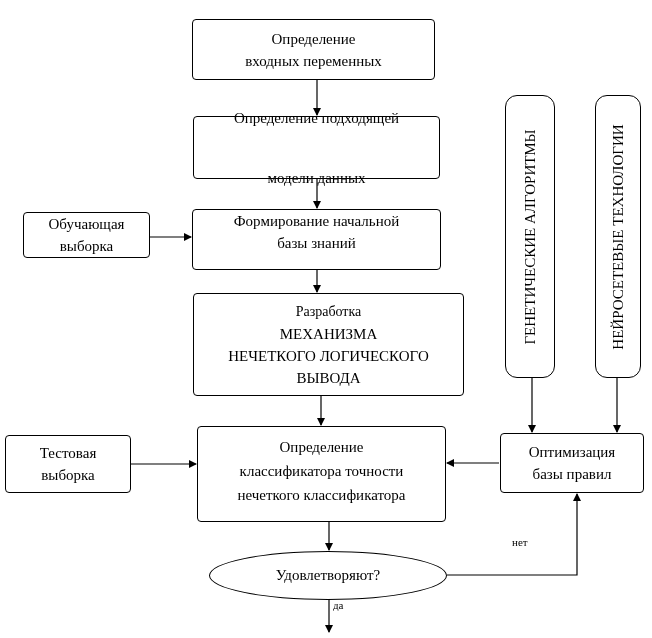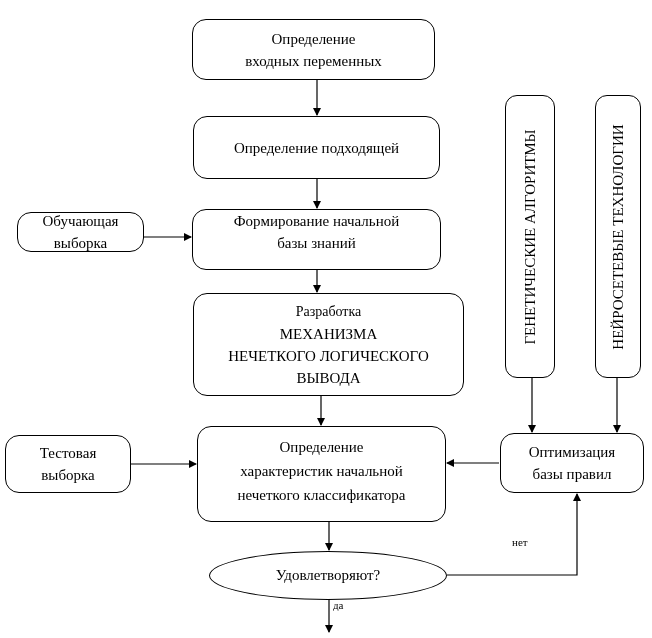--- a/index.html
+++ b/index.html
@@ -1,19 +1,19 @@
 <!DOCTYPE html>
 <html><head>
 <meta charset="utf-8">
 <style>
   html, body { margin:0; padding:0; background:#fff; }
   body { width:652px; height:638px; position:relative; overflow:hidden;
          font-family:"Liberation Serif", serif; color:#000; }
   .box { position:absolute; box-sizing:border-box; border:1px solid #000;
-         border-radius:14px; background:#fff; display:flex; flex-direction:column;
+         border-radius:4px; background:#fff; display:flex; flex-direction:column;
          align-items:center; justify-content:center; text-align:center;
          font-size:15px; line-height:22px; }
   .box span { display:block; white-space:nowrap; }
   .vbox { position:absolute; box-sizing:border-box; border:1px solid #000;
           border-radius:12px; background:#fff; }
   .vtext { position:absolute; left:50%; top:50%; white-space:nowrap;
            transform:translate(-50%,-50%) rotate(-90deg); font-size:15px; }
   .ellipse { position:absolute; box-sizing:border-box; border:1px solid #000;
              border-radius:50%; background:#fff; display:flex;
              align-items:center; justify-content:center; font-size:15px; }
@@ -45,41 +45,42 @@
   </g>
 </svg>
 
 <div class="box" style="left:192px;top:19px;width:243px;height:61px;">
   <span>Определение</span>
   <span>входных переменных</span>
 </div>
 
 <div class="box" style="left:193px;top:116px;width:247px;height:63px;gap:38px;">
   <span>Определение подходящей</span>
+  <span>модели данных</span>
 </div>
 
 <div class="box" style="left:192px;top:209px;width:249px;height:61px;justify-content:flex-start;">
   <span>Формирование начальной</span>
   <span>базы знаний</span>
 </div>
 
 <div class="box" style="left:193px;top:293px;width:271px;height:103px;">
   <span style="font-size:14px;">Разработка</span>
   <span>МЕХАНИЗМА</span>
   <span>НЕЧЕТКОГО ЛОГИЧЕСКОГО</span>
   <span>ВЫВОДА</span>
 </div>
 
 <div class="box" style="left:197px;top:426px;width:249px;height:96px;justify-content:flex-start;padding-top:8px;line-height:24px;">
   <span>Определение</span>
-  <span>характеристик начальной</span>
+  <span>классификатора точности</span>
   <span>нечеткого классификатора</span>
 </div>
 
-<div class="box" style="left:17px;top:212px;width:127px;height:40px;">
+<div class="box" style="left:23px;top:212px;width:127px;height:46px;">
   <span>Обучающая</span>
   <span>выборка</span>
 </div>
 
 <div class="box" style="left:5px;top:435px;width:126px;height:58px;">
   <span>Тестовая</span>
   <span>выборка</span>
 </div>
 
 <div class="vbox" style="left:505px;top:95px;width:50px;height:283px;">

